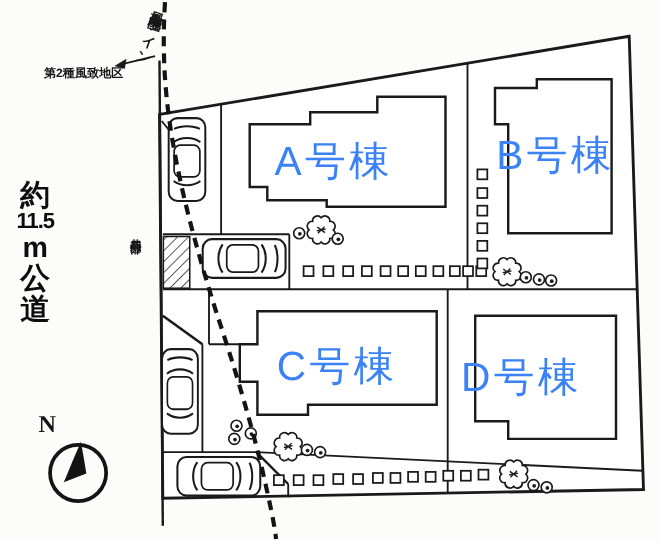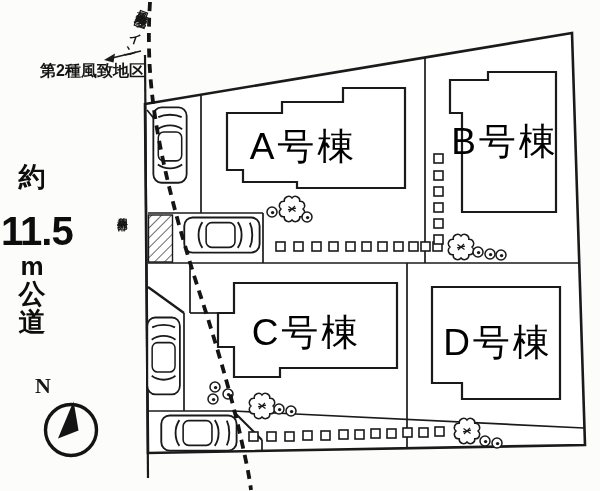--- a/index.html
+++ b/index.html
@@ -1,28 +1,28 @@
 <!DOCTYPE html>
 <html><head>
 <meta charset="utf-8">
 <style>
   html,body{margin:0;padding:0;}
   body{width:600px;height:491px;background:#f7f7f5;font-family:"Liberation Sans",sans-serif;}
   #plan{position:relative;width:600px;height:491px;background:#fcfcfb;overflow:hidden;color:#161616;}
   #plan svg{position:absolute;left:0;top:0;}
   .abs{position:absolute;white-space:nowrap;}
-  .bldg-label{font-size:37px;font-weight:500;letter-spacing:3px;text-align:center;color:#000000;}
+  .bldg-label{font-size:37px;font-weight:500;letter-spacing:3px;text-align:center;color:#3b82f6;}
   .vtext{writing-mode:vertical-rl;text-orientation:upright;}
   .fuchi-label{left:139px;top:1px;font-size:12.5px;font-weight:700;letter-spacing:2px;transform:rotate(19deg);transform-origin:top center;}
-  .district-note{left:40px;top:61px;font-size:16px;font-weight:700;line-height:1.22;white-space:nowrap;}
+  .district-note{left:40px;top:61px;font-size:11px;font-weight:700;line-height:1.22;white-space:nowrap;}
   .common-label{left:116px;top:209px;font-size:10.5px;font-weight:700;letter-spacing:1px;}
   .road-label{left:1px;top:163px;width:62px;text-align:center;font-weight:800;line-height:1.04;color:#0d0d0d;}
   .road-label span{display:block;}
   .road-kanji{font-size:27px;}
-  .road-num{font-size:40px;letter-spacing:-1px;margin-top:20px;}
+  .road-num{font-size:20px;letter-spacing:-1px;}
   .road-m{font-size:26px;}
   .compass-n{left:35px;top:373px;font-size:22px;font-weight:700;font-family:"Liberation Serif",serif;}
 </style>
 </head>
 <body>
 
 <div id="plan">
 
   <svg width="600" height="491" viewBox="0 0 600 491">
     <defs>
@@ -163,16 +163,16 @@
     <span class="road-m">m</span>
     <span class="road-kanji">公</span>
     <span class="road-kanji">道</span>
   </div>
 
   <div class="abs common-label vtext">共用部分</div>
 
   <div class="abs bldg-label" style="left:226px;top:122px;width:155px;">A号棟</div>
   <div class="abs bldg-label" style="left:229px;top:308px;width:155px;">C号棟</div>
   <div class="abs bldg-label" style="left:427px;top:117px;width:156px;">B号棟</div>
-  <div class="abs bldg-label" style="left:420px;top:318px;width:156px;text-align:center;">D号棟</div>
+  <div class="abs bldg-label" style="left:396px;top:318px;width:156px;text-align:center;">D号棟</div>
 
   <div class="abs compass-n">N</div>
 </div>
 
 </body></html>

